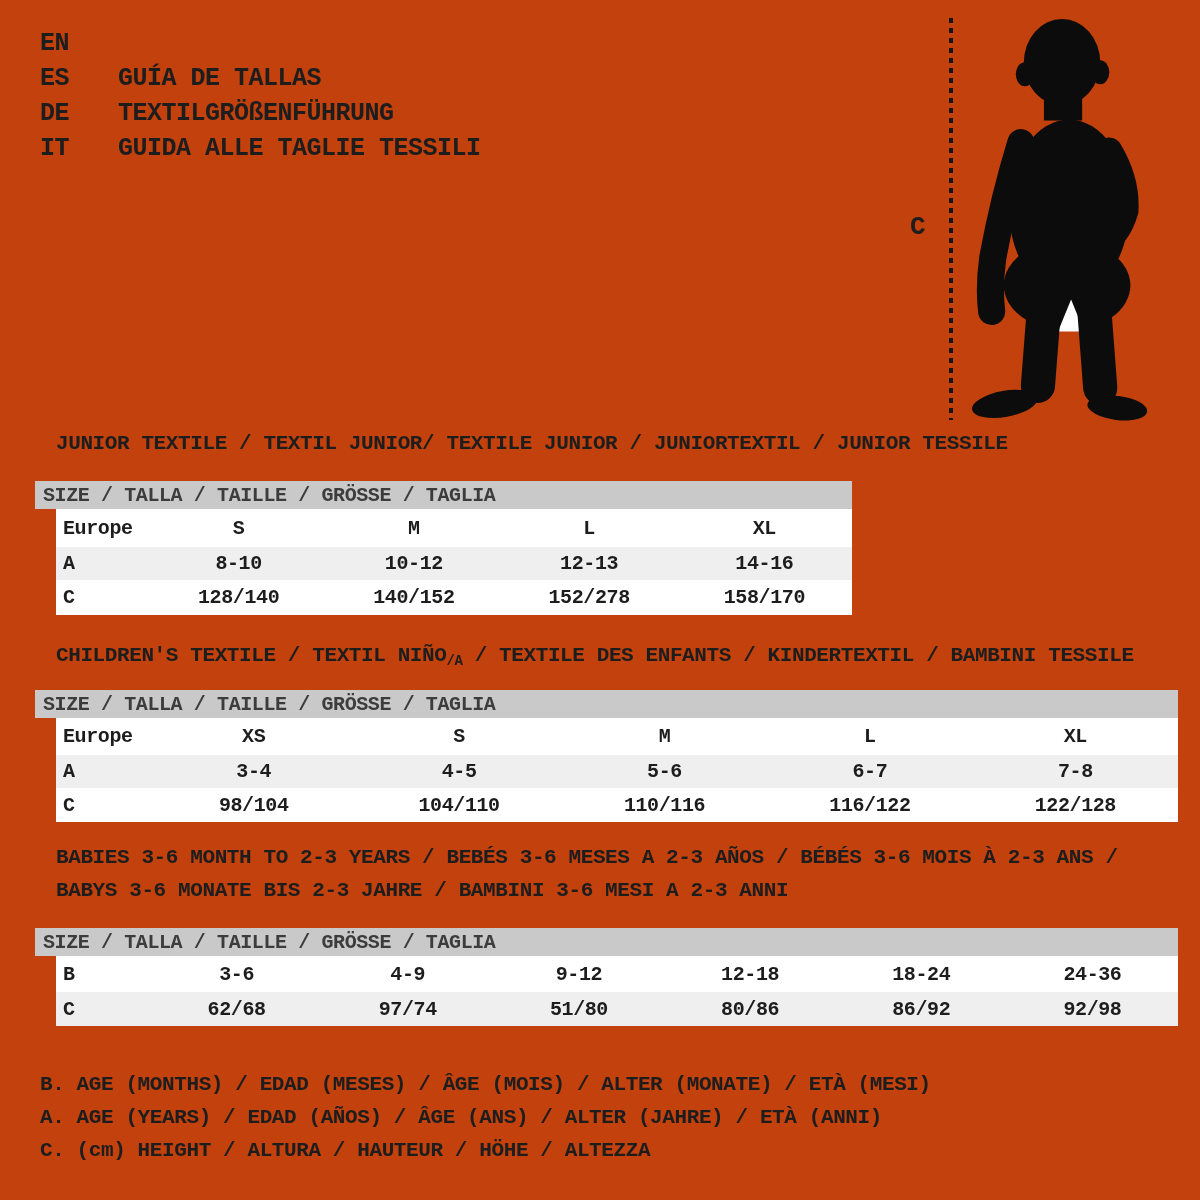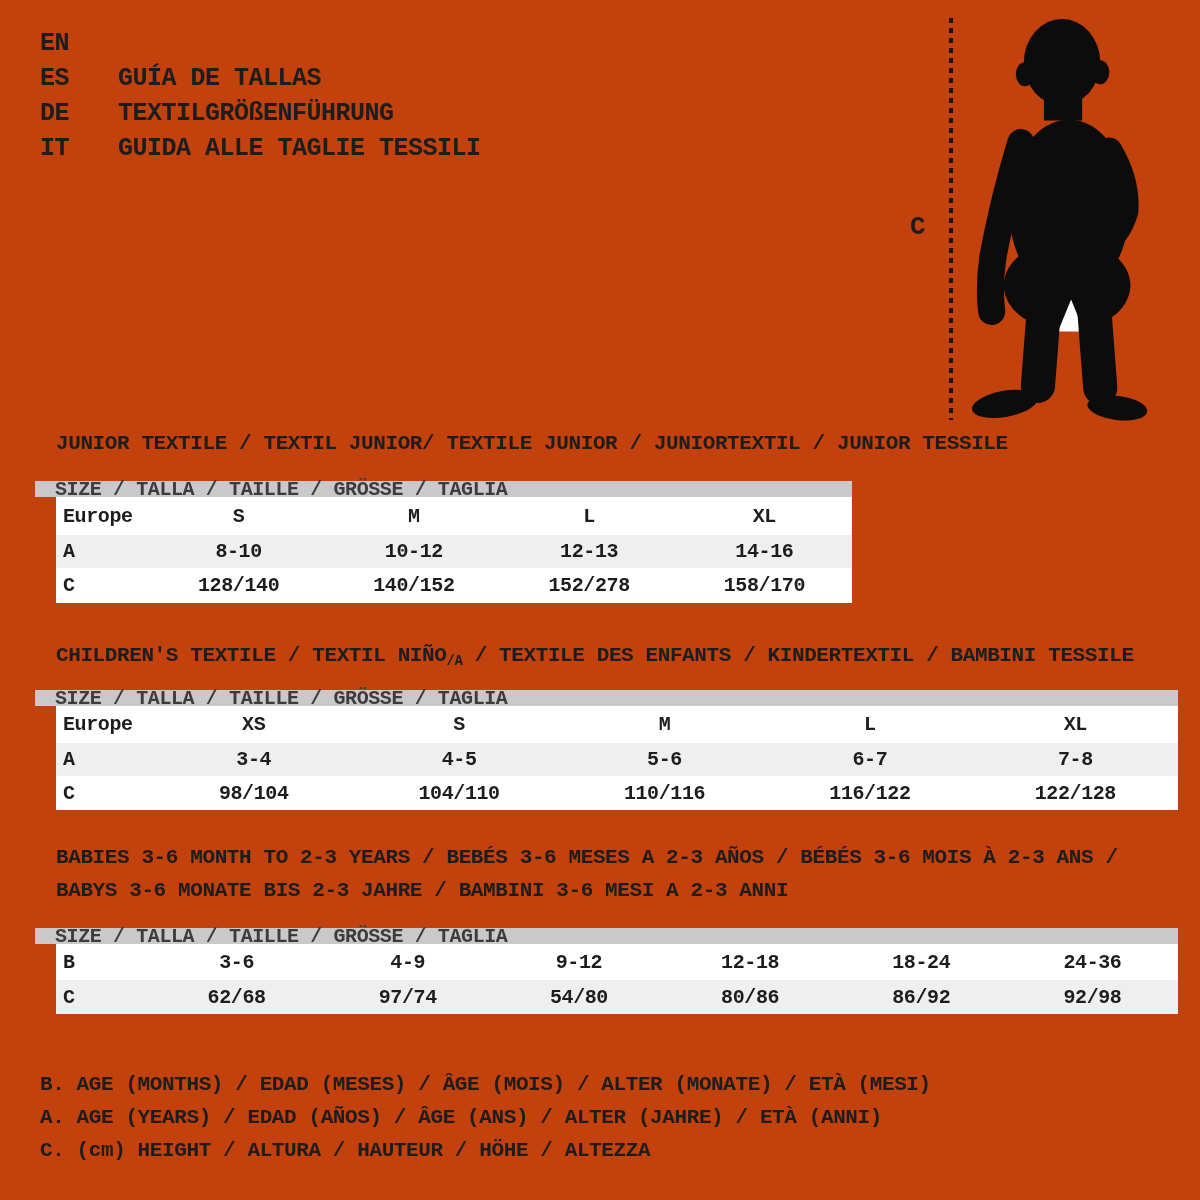--- a/index.html
+++ b/index.html
@@ -37,22 +37,22 @@
 
   
   .section-title {
     position:absolute; left:56px;
     font-size:21px; font-weight:bold; letter-spacing:-0.4px; white-space:nowrap;
   }
   .title-sub { font-size:14px; vertical-align:-4px; }
 
   .size-table { position:absolute; left:35px; }
   .size-table .thead {
-    height:16px; display:flex; align-items:center;
-    padding-left:20px;
+    height:28px; display:flex; align-items:center;
+    padding-left:8px;
     font-size:20px; font-weight:bold; letter-spacing:-0.4px;
   }
   .trow { display:flex; align-items:center;margin-left:21px; }
   .cell-label {
     width:95px; padding-left:7px;
     font-size:20px; font-weight:bold; letter-spacing:-0.4px;
   }
   .cell {
     flex:1; text-align:center;
     font-size:20px; font-weight:bold; letter-spacing:-0.4px;
@@ -179,21 +179,21 @@
       <span class="cell">4-9</span>
       <span class="cell">9-12</span>
       <span class="cell">12-18</span>
       <span class="cell">18-24</span>
       <span class="cell">24-36</span>
     </div>
     <div class="trow" style="height:34px; background:#efefef;">
       <span class="cell-label">C</span>
       <span class="cell">62/68</span>
       <span class="cell">97/74</span>
-      <span class="cell">54/80</span>
+      <span class="cell">51/80</span>
       <span class="cell">80/86</span>
       <span class="cell">86/92</span>
       <span class="cell">92/98</span>
     </div>
   </div>
 
   <div class="legend">
     <div class="legend-line">B. AGE (MONTHS) / EDAD (MESES) / ÂGE (MOIS) / ALTER (MONATE) / ETÀ (MESI)</div>
     <div class="legend-line">A. AGE (YEARS) / EDAD (AÑOS) / ÂGE (ANS) / ALTER (JAHRE) / ETÀ (ANNI)</div>
     <div class="legend-line">C. (cm) HEIGHT / ALTURA / HAUTEUR / HÖHE / ALTEZZA</div>

